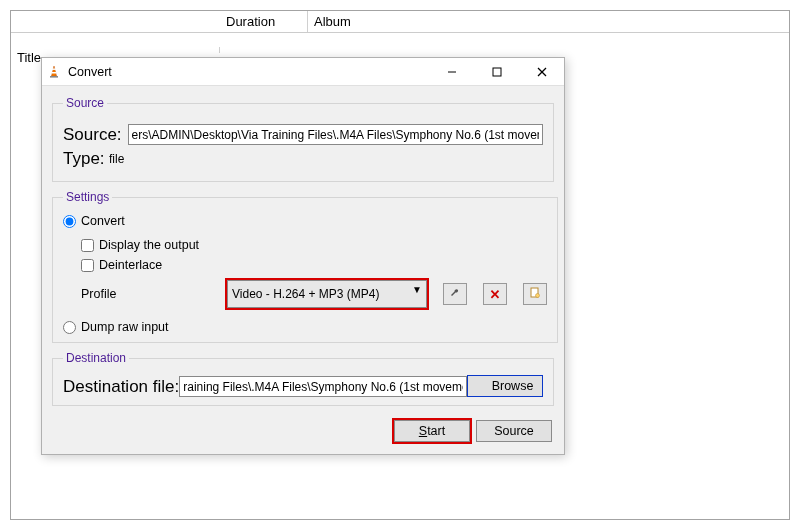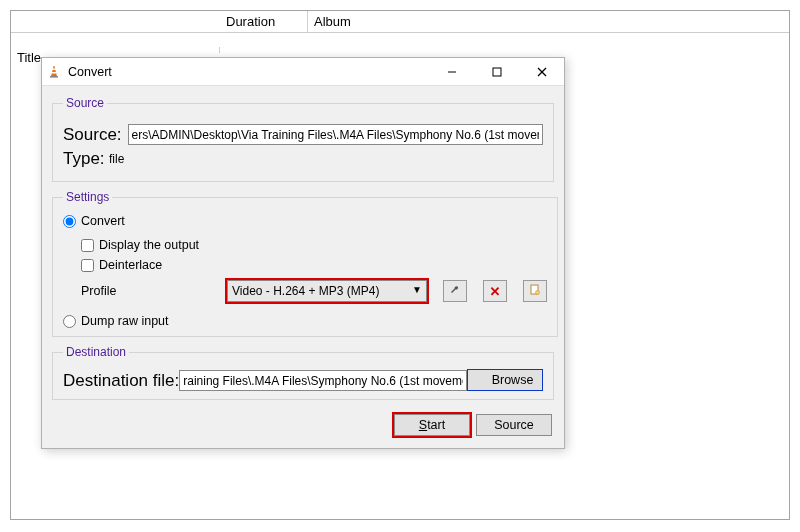--- a/index.html
+++ b/index.html
@@ -31,21 +31,21 @@
   input[type=text].field {
     flex: 1; height: 21px; border: 1px solid #888; background: #fff; padding: 0 3px; font-size: 12px;
     font-family: 'Segoe UI', Tahoma, sans-serif;
   }
   .radio, .check { display: flex; align-items: center; gap: 5px; font-size: 12.5px; }
   .radio input, .check input { margin: 0; }
 
   .profile-row { display: flex; align-items: center; gap: 16px; margin: 8px 0 4px 0; }
   .profile-lbl { width: 130px; font-size: 12.5px; }
   .combo {
-    width: 200px; height: 22px; border: 1px solid #888; background: #e8e8e8;
+    width: 200px; height: 28px; border: 1px solid #888; background: #e8e8e8;
     display: flex; align-items: center; padding: 0 4px; font-size: 12px; position: relative;
   }
   .combo .arrow { position: absolute; right: 4px; top: 3px; font-size: 10px; }
   .hi-red { outline: 2.5px solid #d70000; }
   .iconbtn {
     width: 24px; height: 22px; border: 1px solid #999; background: #e8e8e8;
     display: flex; align-items: center; justify-content: center; cursor: pointer;
   }
 
   .btnbar { display: flex; justify-content: flex-end; gap: 6px; padding: 6px 2px 2px 2px; }

